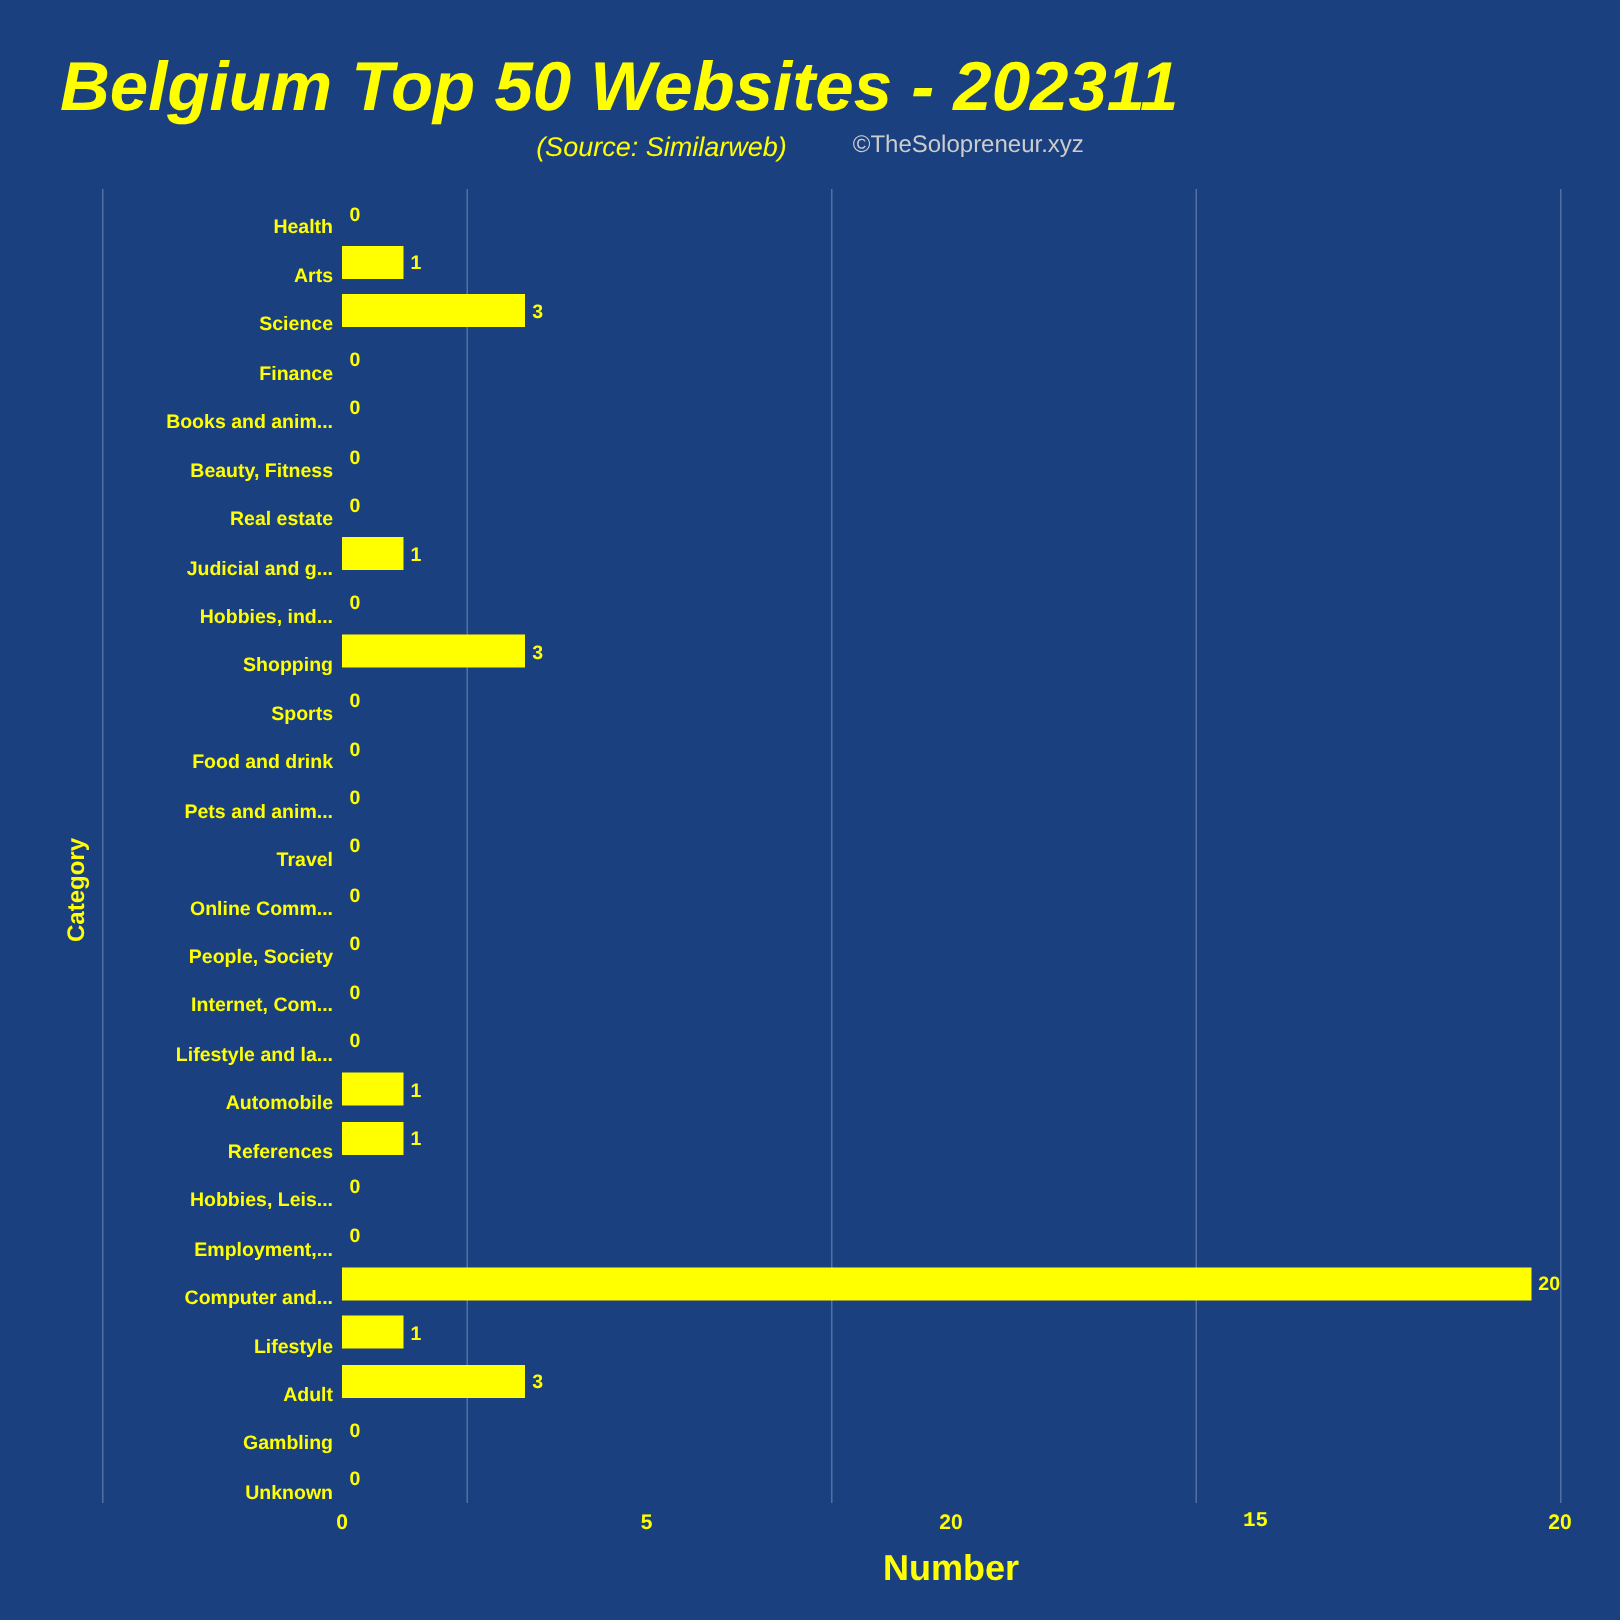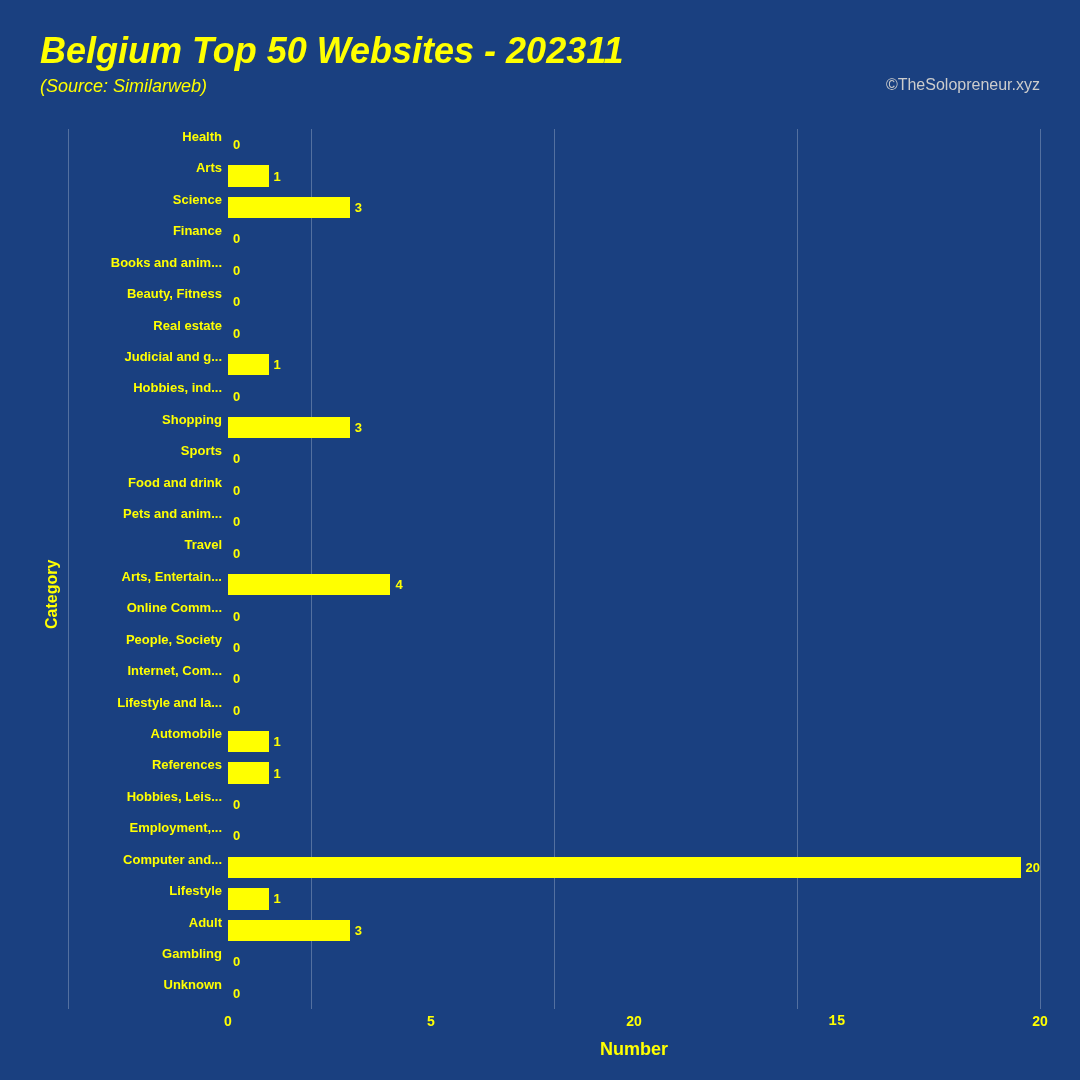--- a/index.html
+++ b/index.html
@@ -8,29 +8,29 @@
       height: 1080px;
       background-color: #1a4080;
       font-family: Arial, sans-serif;
       display: flex;
       flex-direction: column;
       padding: 30px 40px 20px 40px;
       overflow: hidden;
     }
     .title {
       color: #ffff00;
-      font-size: 36px;
+      font-size: 46px;
       font-weight: bold;
       font-style: italic;
       margin-bottom: 4px;
     }
     .subtitle-row {
       display: flex;
-      justify-content: space-between;
-      margin-bottom: 32px;
+      justify-content: center;
+      margin-bottom: 17px;
       gap: 44px;
     }
     .source {
       color: #ffff00;
       font-size: 18px;
       font-style: italic;
     }
     .copyright {
       color: #cccccc;
       font-size: 16px;
@@ -79,21 +79,21 @@
     }
     .grid-line {
       position: absolute;
       top: 0;
       bottom: 0;
       width: 1px;
       background: rgba(255,255,255,0.25);
     }
     .bar-row {
       display: flex;
-      align-items: flex-start;
+      align-items: flex-end;
       flex: 1;
       position: relative;
     }
     .bar-label {
       color: #ffff00;
       font-weight: bold;
       font-size: 13px;
       text-align: right;
       width: 160px;
       min-width: 160px;
@@ -144,21 +144,21 @@
       transform: translateX(-50%);
     }
     .x-axis-title-row {
       display: flex;
       justify-content: center;
       margin-top: 6px;
     }
     .x-axis-title {
       color: #ffff00;
       font-weight: bold;
-      font-size: 18px;
+      font-size: 24px;
       
       margin-left: 160px;
     }
   </style>
 </head>
 <body>
 
 <div class="title">Belgium Top 50 Websites - 202311</div>
 <div class="subtitle-row">
   <div class="source">(Source: Similarweb)</div>
@@ -267,27 +267,20 @@
             <div class="bar-track">
               <div class="bar-fill" style="width: 0%;"></div>
               <div class="bar-value">0</div>
             </div>
           </div>
           <div class="bar-row">
             <div class="bar-label">Travel</div>
             <div class="bar-track">
               <div class="bar-fill" style="width: 0%;"></div>
               <div class="bar-value">0</div>
-            </div>
-          </div>
-          <div class="bar-row">
-            <div class="bar-label">Arts, Entertain...</div>
-            <div class="bar-track">
-              <div class="bar-fill" style="width: 20%;"></div>
-              <div class="bar-value">4</div>
             </div>
           </div>
           <div class="bar-row">
             <div class="bar-label">Online Comm...</div>
             <div class="bar-track">
               <div class="bar-fill" style="width: 0%;"></div>
               <div class="bar-value">0</div>
             </div>
           </div>
           <div class="bar-row">

